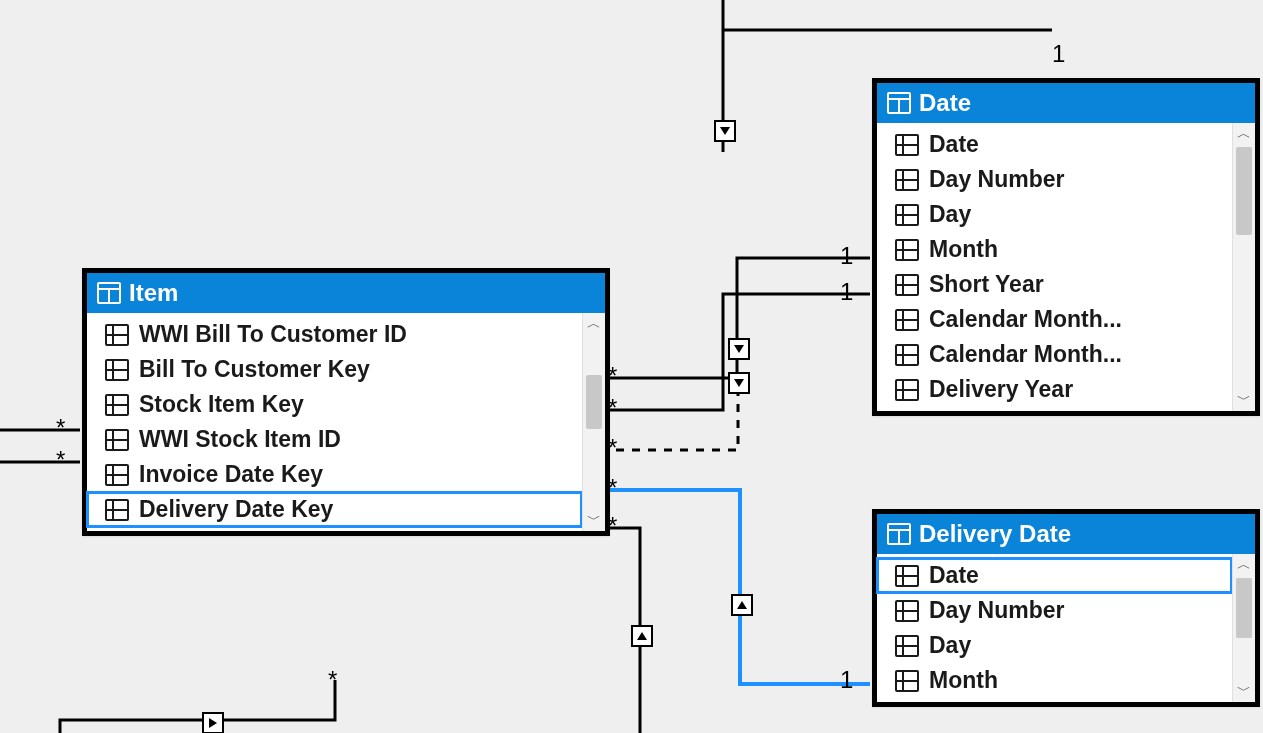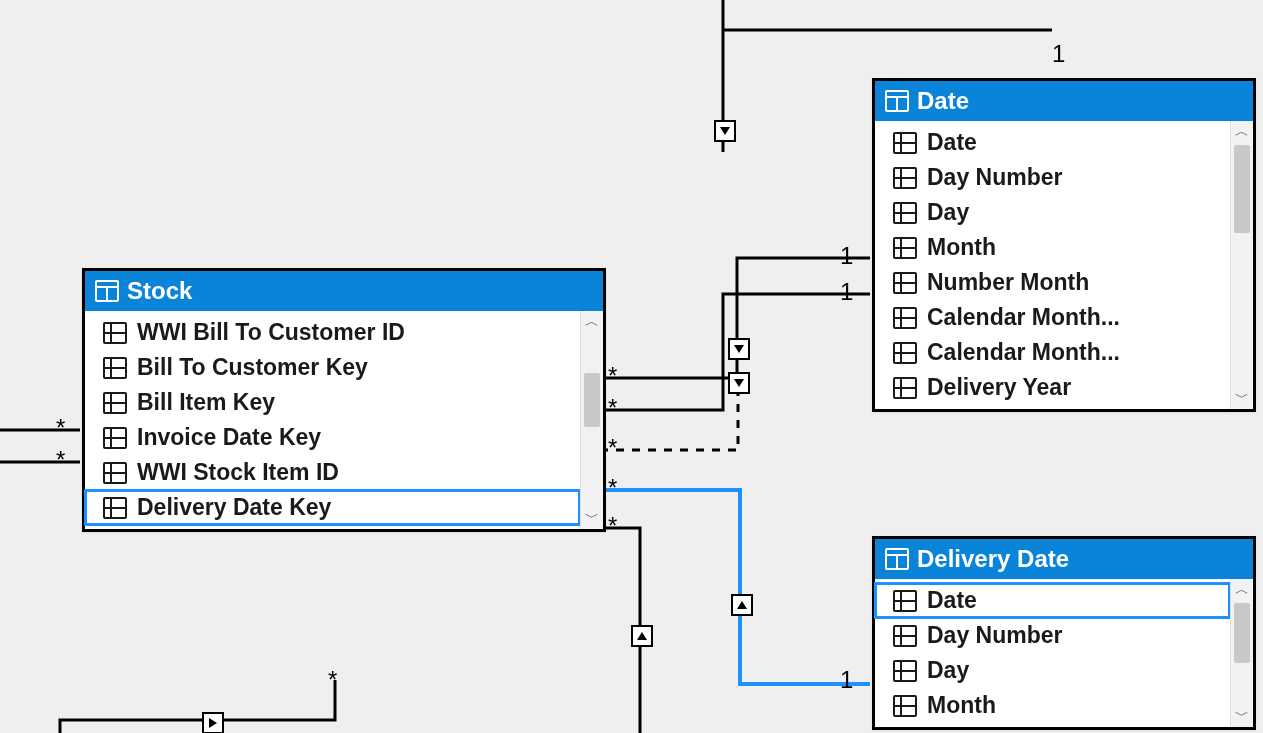--- a/index.html
+++ b/index.html
@@ -1,18 +1,18 @@
 <!DOCTYPE html>
 <html><head>
 <meta charset="utf-8">
 <style>
   html,body{margin:0;padding:0;width:1263px;height:733px;background:#efefef;font-family:"Segoe UI",Arial,sans-serif;overflow:hidden;}
   .canvas{position:relative;width:1263px;height:733px;}
   svg.wires{position:absolute;left:0;top:0;width:1263px;height:733px;pointer-events:none;}
-  .entity{position:absolute;background:#fff;border:3px solid #000000;box-shadow:0 1px 2px rgba(0,0,0,.08);}
+  .entity{position:absolute;background:#fff;border:5px solid #000000;box-shadow:0 1px 2px rgba(0,0,0,.08);}
   .entity-header{display:flex;align-items:center;gap:8px;background:#0a84d9;color:#fff;font-weight:700;font-size:24px;padding:6px 10px;}
   .entity-body{position:relative;display:flex;}
   .field-list{flex:1;padding:4px 0;}
   .field{display:flex;align-items:center;gap:10px;padding:4px 12px 4px 18px;font-size:23px;font-weight:700;color:#1a1a1a;white-space:nowrap;overflow:hidden;text-overflow:ellipsis;}
   .field.highlight{outline:3px solid #1e90ff;outline-offset:-2px;background:#fff;align-items:center;}
   .scroll-col{width:22px;background:#f2f2f2;border-left:1px solid #e0e0e0;position:relative;}
   .scroll-up,.scroll-down{position:absolute;left:0;width:22px;height:22px;display:flex;align-items:center;justify-content:center;color:#6b6b6b;font-size:14px;}
   .scroll-up{top:0;} .scroll-down{bottom:0;}
   .scroll-thumb{position:absolute;left:3px;width:16px;background:#c8c8c8;border-radius:2px;}
   .card-label{position:absolute;font-size:24px;font-weight:400;color:#000;}
@@ -87,43 +87,43 @@
 <div class="card-label" style="left:608px;top:434px;">*</div>
 <div class="card-label" style="left:608px;top:474px;">*</div>
 <div class="card-label" style="left:608px;top:512px;">*</div>
 <div class="card-label" style="left:56px;top:414px;">*</div>
 <div class="card-label" style="left:56px;top:446px;">*</div>
 <div class="card-label" style="left:328px;top:666px;">*</div>
 
 <div class="entity" style="left:82px;top:268px;width:518px;">
   <div class="entity-header">
     <span class="ico-table"></span>
-    <span>Stock</span>
+    <span>Item</span>
   </div>
   <div class="entity-body">
     <div class="field-list">
       <div class="field">
             <span class="ico-col"></span>
             <span>WWI Bill To Customer ID</span>
           </div>
       <div class="field">
             <span class="ico-col"></span>
             <span>Bill To Customer Key</span>
           </div>
       <div class="field">
             <span class="ico-col"></span>
-            <span>Bill Item Key</span>
+            <span>Stock Item Key</span>
+          </div>
+      <div class="field">
+            <span class="ico-col"></span>
+            <span>WWI Stock Item ID</span>
           </div>
       <div class="field">
             <span class="ico-col"></span>
             <span>Invoice Date Key</span>
-          </div>
-      <div class="field">
-            <span class="ico-col"></span>
-            <span>WWI Stock Item ID</span>
           </div>
       <div class="field highlight">
             <span class="ico-col"></span>
             <span>Delivery Date Key</span>
           </div>
     </div>
     <div class="scroll-col">
       <div class="scroll-up">︿</div>
       <div class="scroll-thumb" style="top:62px;height:54px;"></div>
       <div class="scroll-down">﹀</div>
@@ -149,21 +149,21 @@
       <div class="field">
             <span class="ico-col"></span>
             <span>Day</span>
           </div>
       <div class="field">
             <span class="ico-col"></span>
             <span>Month</span>
           </div>
       <div class="field">
             <span class="ico-col"></span>
-            <span>Number Month</span>
+            <span>Short Year</span>
           </div>
       <div class="field">
             <span class="ico-col"></span>
             <span>Calendar Month...</span>
           </div>
       <div class="field">
             <span class="ico-col"></span>
             <span>Calendar Month...</span>
           </div>
       <div class="field">
@@ -172,21 +172,21 @@
           </div>
     </div>
     <div class="scroll-col">
       <div class="scroll-up">︿</div>
       <div class="scroll-thumb" style="top:24px;height:88px;"></div>
       <div class="scroll-down">﹀</div>
     </div>
   </div>
 </div>
 
-<div class="entity" style="left:872px;top:536px;width:378px;">
+<div class="entity" style="left:872px;top:509px;width:378px;">
   <div class="entity-header">
     <span class="ico-table"></span>
     <span>Delivery Date</span>
   </div>
   <div class="entity-body">
     <div class="field-list">
       <div class="field highlight">
             <span class="ico-col"></span>
             <span>Date</span>
           </div>

